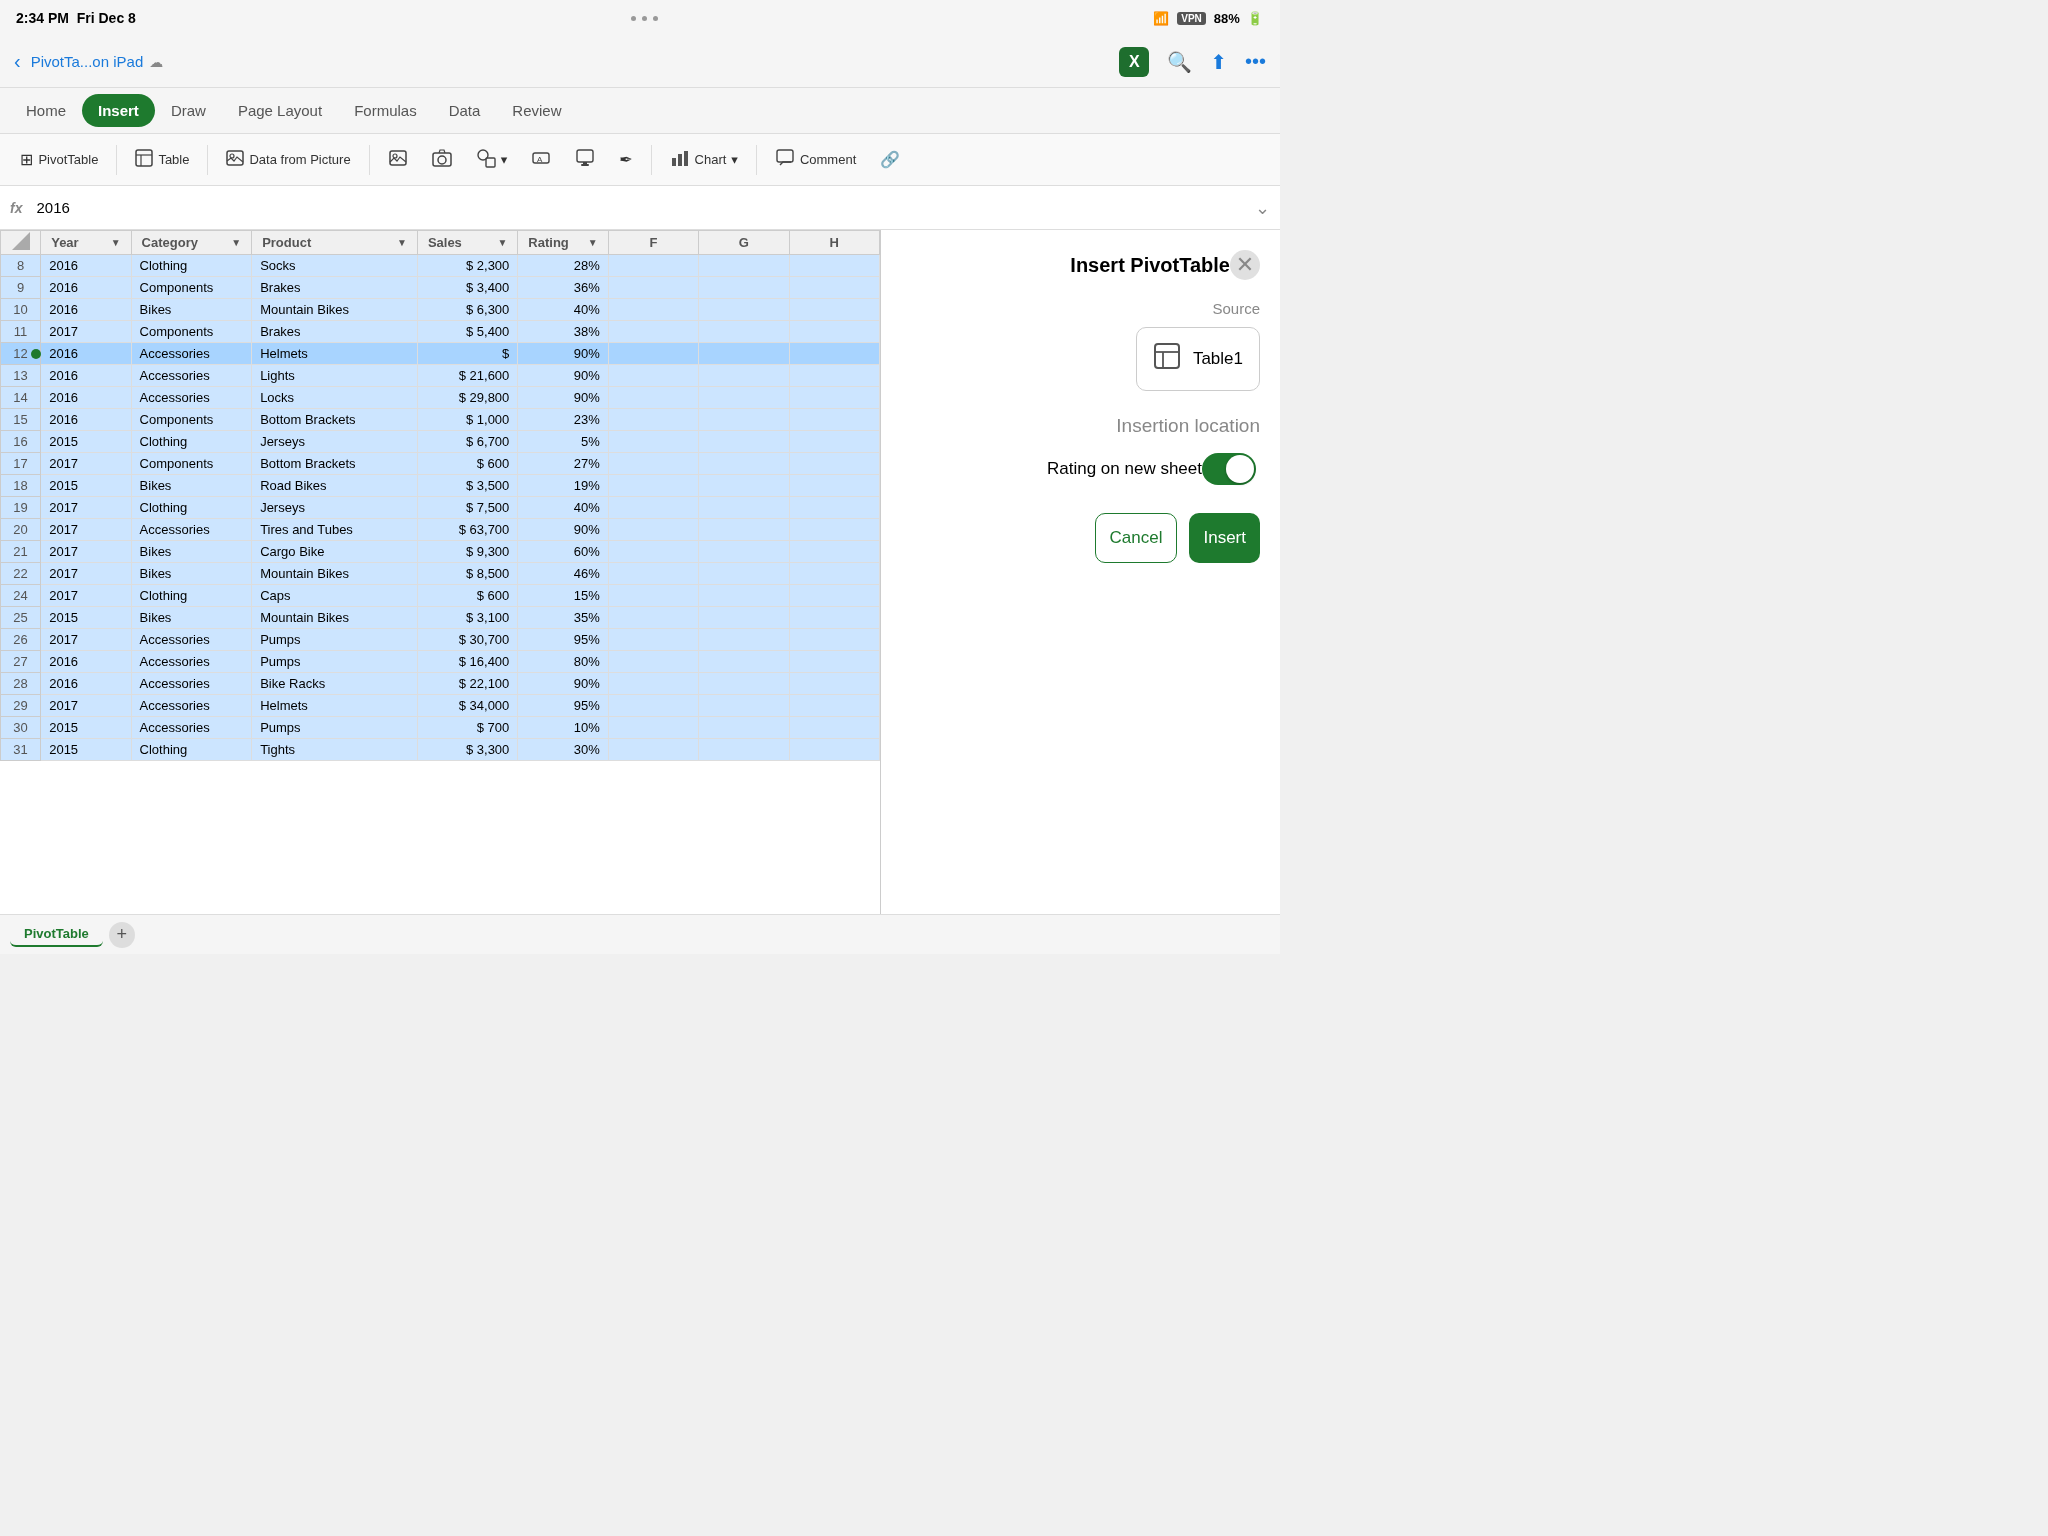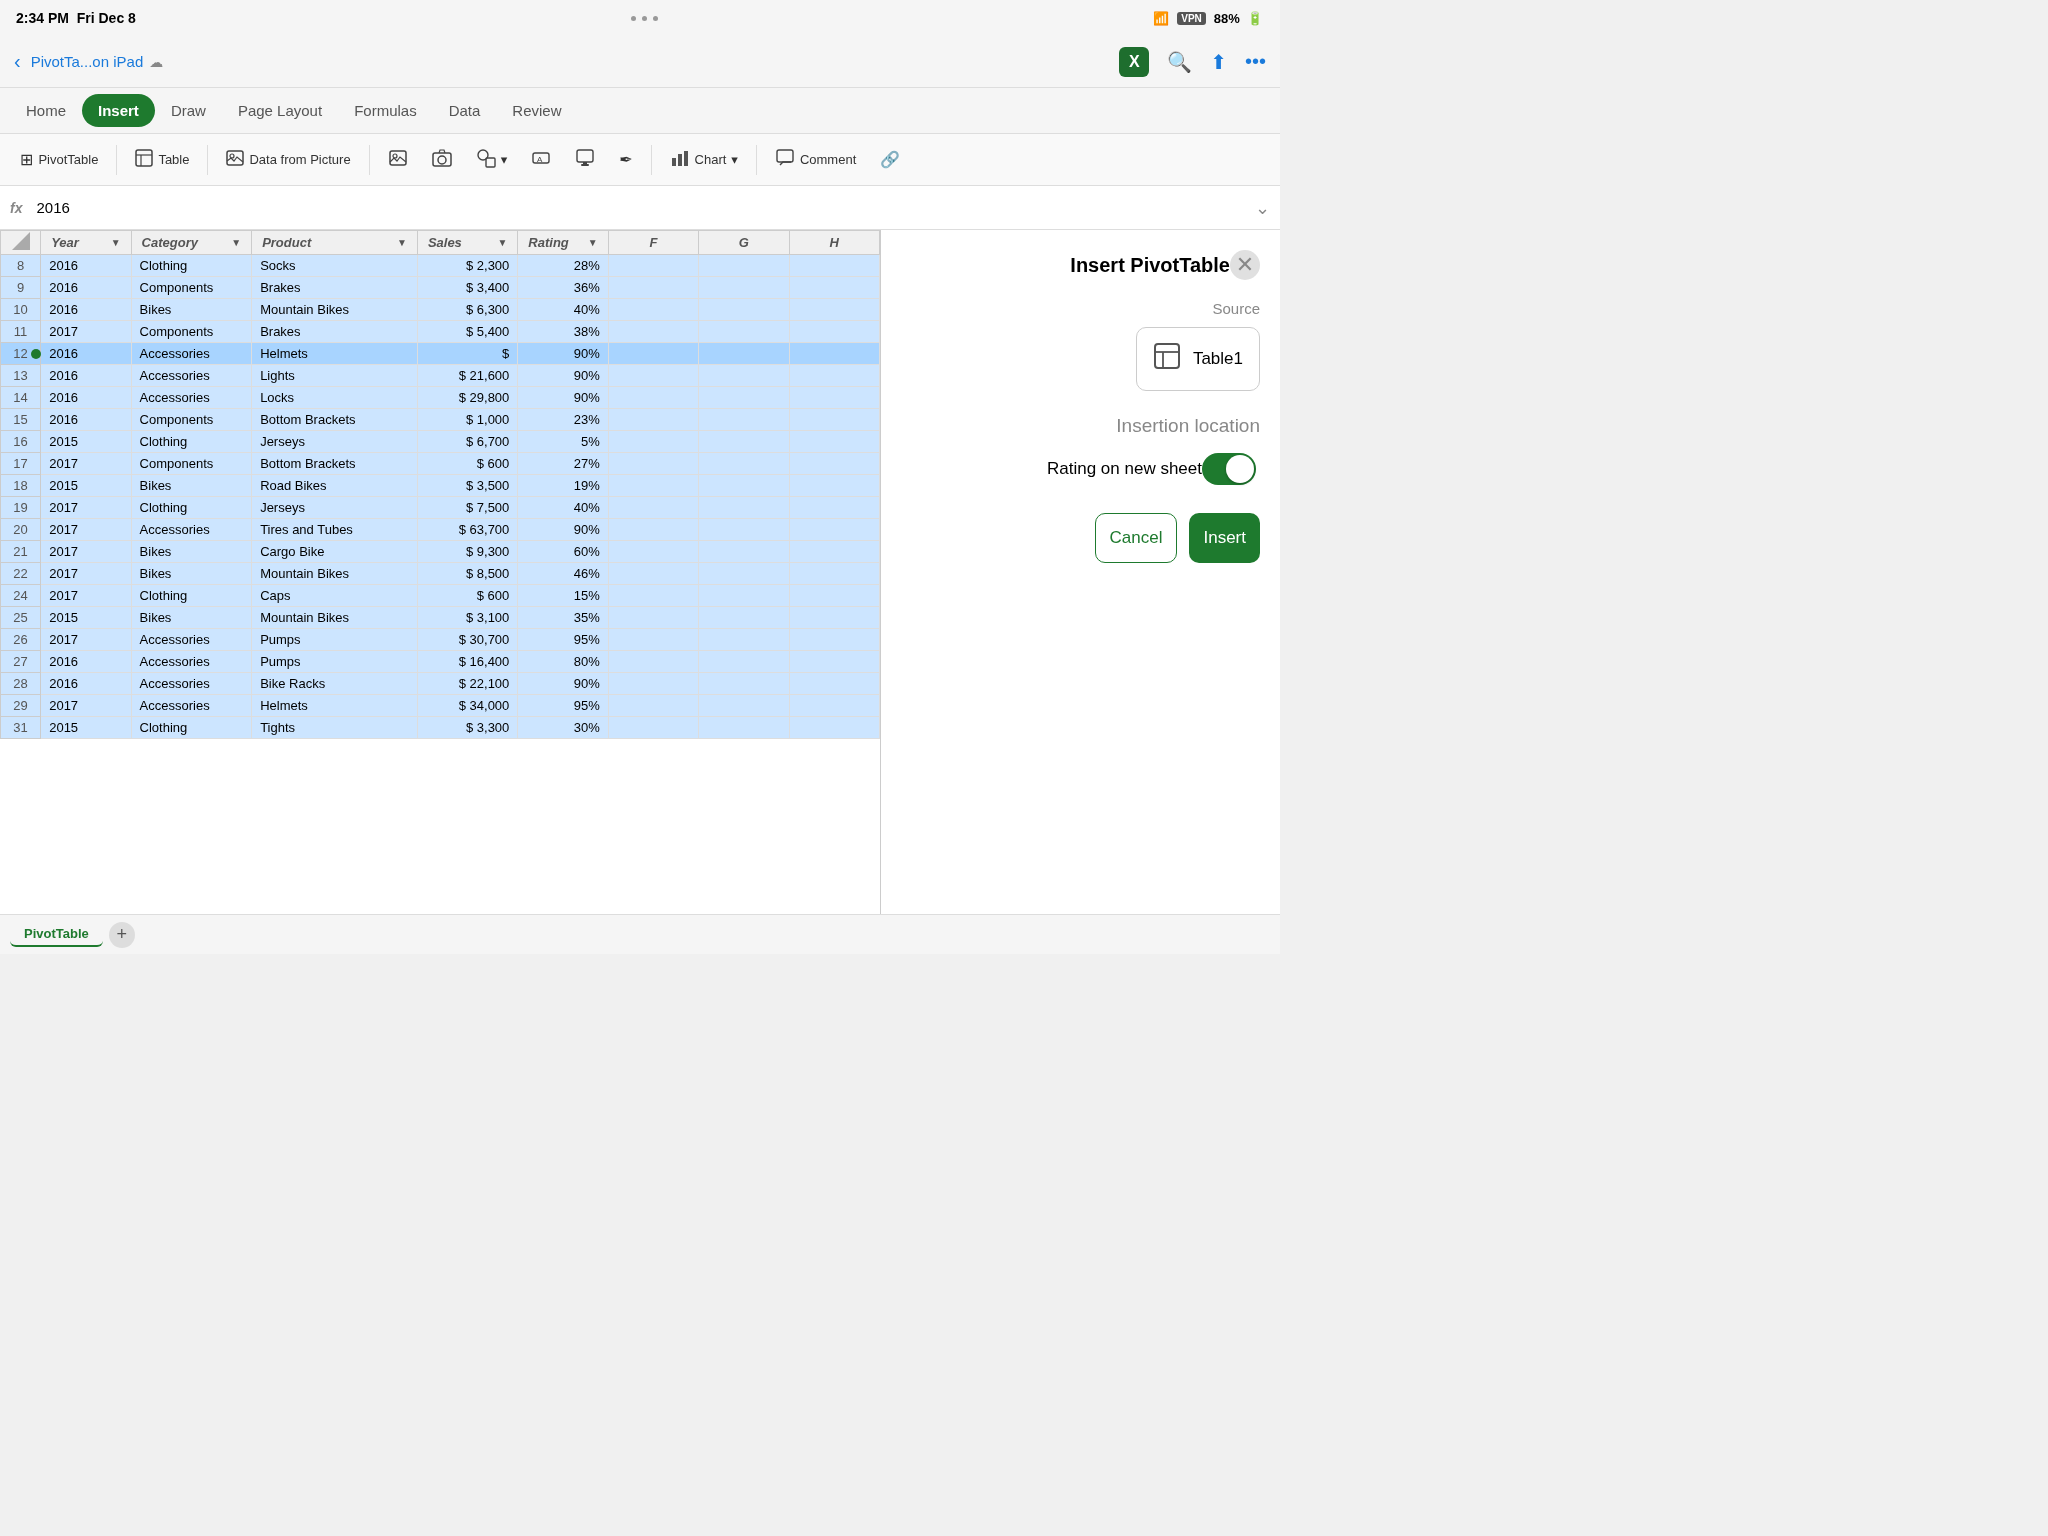--- a/index.html
+++ b/index.html
@@ -72,21 +72,21 @@
     .spreadsheet { flex: 1; overflow: auto; background: white; }
     table { border-collapse: collapse; width: 100%; }
     .row-header { width: 40px; min-width: 40px; background: #f0f0f0; text-align: center; font-size: 13px; color: #555; border: 1px solid #ccc; padding: 3px 2px; }
     .col-header { background: #f0f0f0; text-align: center; font-size: 13px; color: #555; border: 1px solid #ccc; padding: 4px 6px; min-width: 90px; user-select: none; cursor: pointer; }
     td { border: 1px solid #ddd; padding: 3px 8px; font-size: 13px; color: #000; white-space: nowrap; }
     .highlighted-row td { background: #cce5ff; }
     .selected-row td { background: #a8d4ff; }
     td.num { text-align: right; }
     td.pct { text-align: right; }
     .filter-icon { font-size: 10px; color: #555; margin-left: 4px; }
-    th { background: #f0f0f0; font-style: italic; }
+    th { background: #f0f0f0; }
     .corner-cell { background: #f0f0f0; width: 40px; border: 1px solid #ccc; }
     .col-A { width: 70px; }
     .col-B { width: 120px; }
     .col-C { width: 165px; }
     .col-D { width: 100px; }
     .col-E { width: 75px; }
     .col-F { width: 80px; }
     .col-G { width: 80px; }
     .col-H { width: 60px; }
 
@@ -574,20 +574,31 @@
             <td>2017</td>
             <td>Accessories</td>
             <td>Helmets</td>
             <td class="num">$ 34,000</td>
             <td class="pct">95%</td>
             <td></td>
             <td></td>
             <td></td>
           </tr>
           <tr class="highlighted-row">
+            <td class="row-header">30</td>
+            <td>2015</td>
+            <td>Accessories</td>
+            <td>Pumps</td>
+            <td class="num">$ 700</td>
+            <td class="pct">10%</td>
+            <td></td>
+            <td></td>
+            <td></td>
+          </tr>
+          <tr class="highlighted-row">
             <td class="row-header">31</td>
             <td>2015</td>
             <td>Clothing</td>
             <td>Tights</td>
             <td class="num">$ 3,300</td>
             <td class="pct">30%</td>
             <td></td>
             <td></td>
             <td></td>
           </tr>

